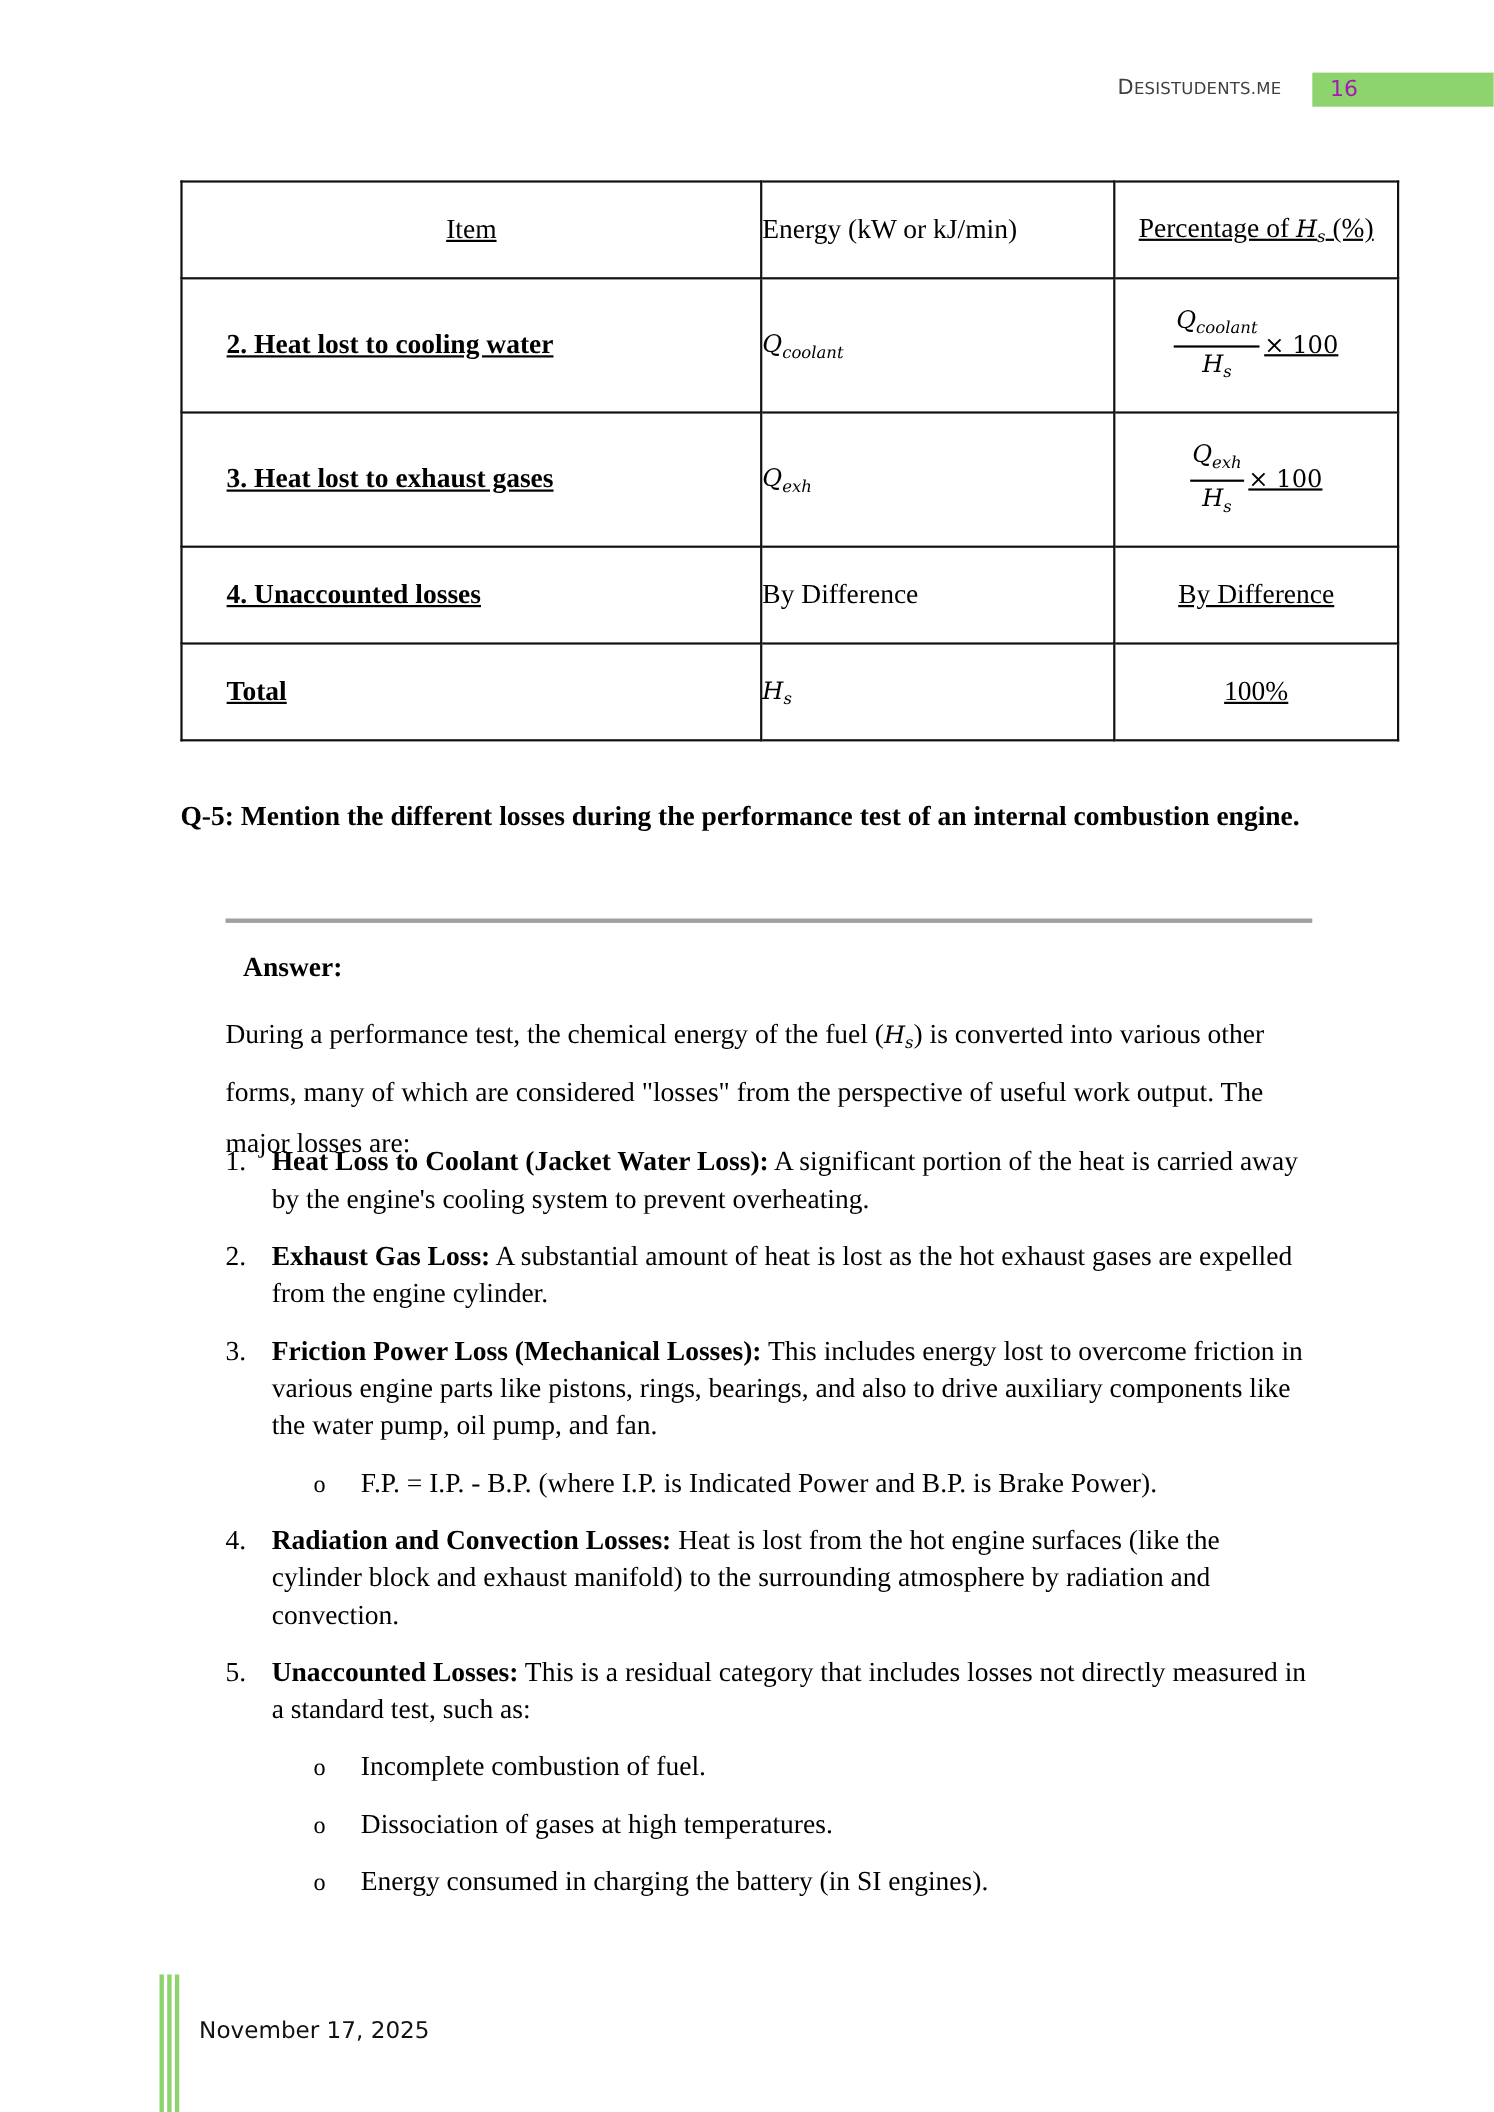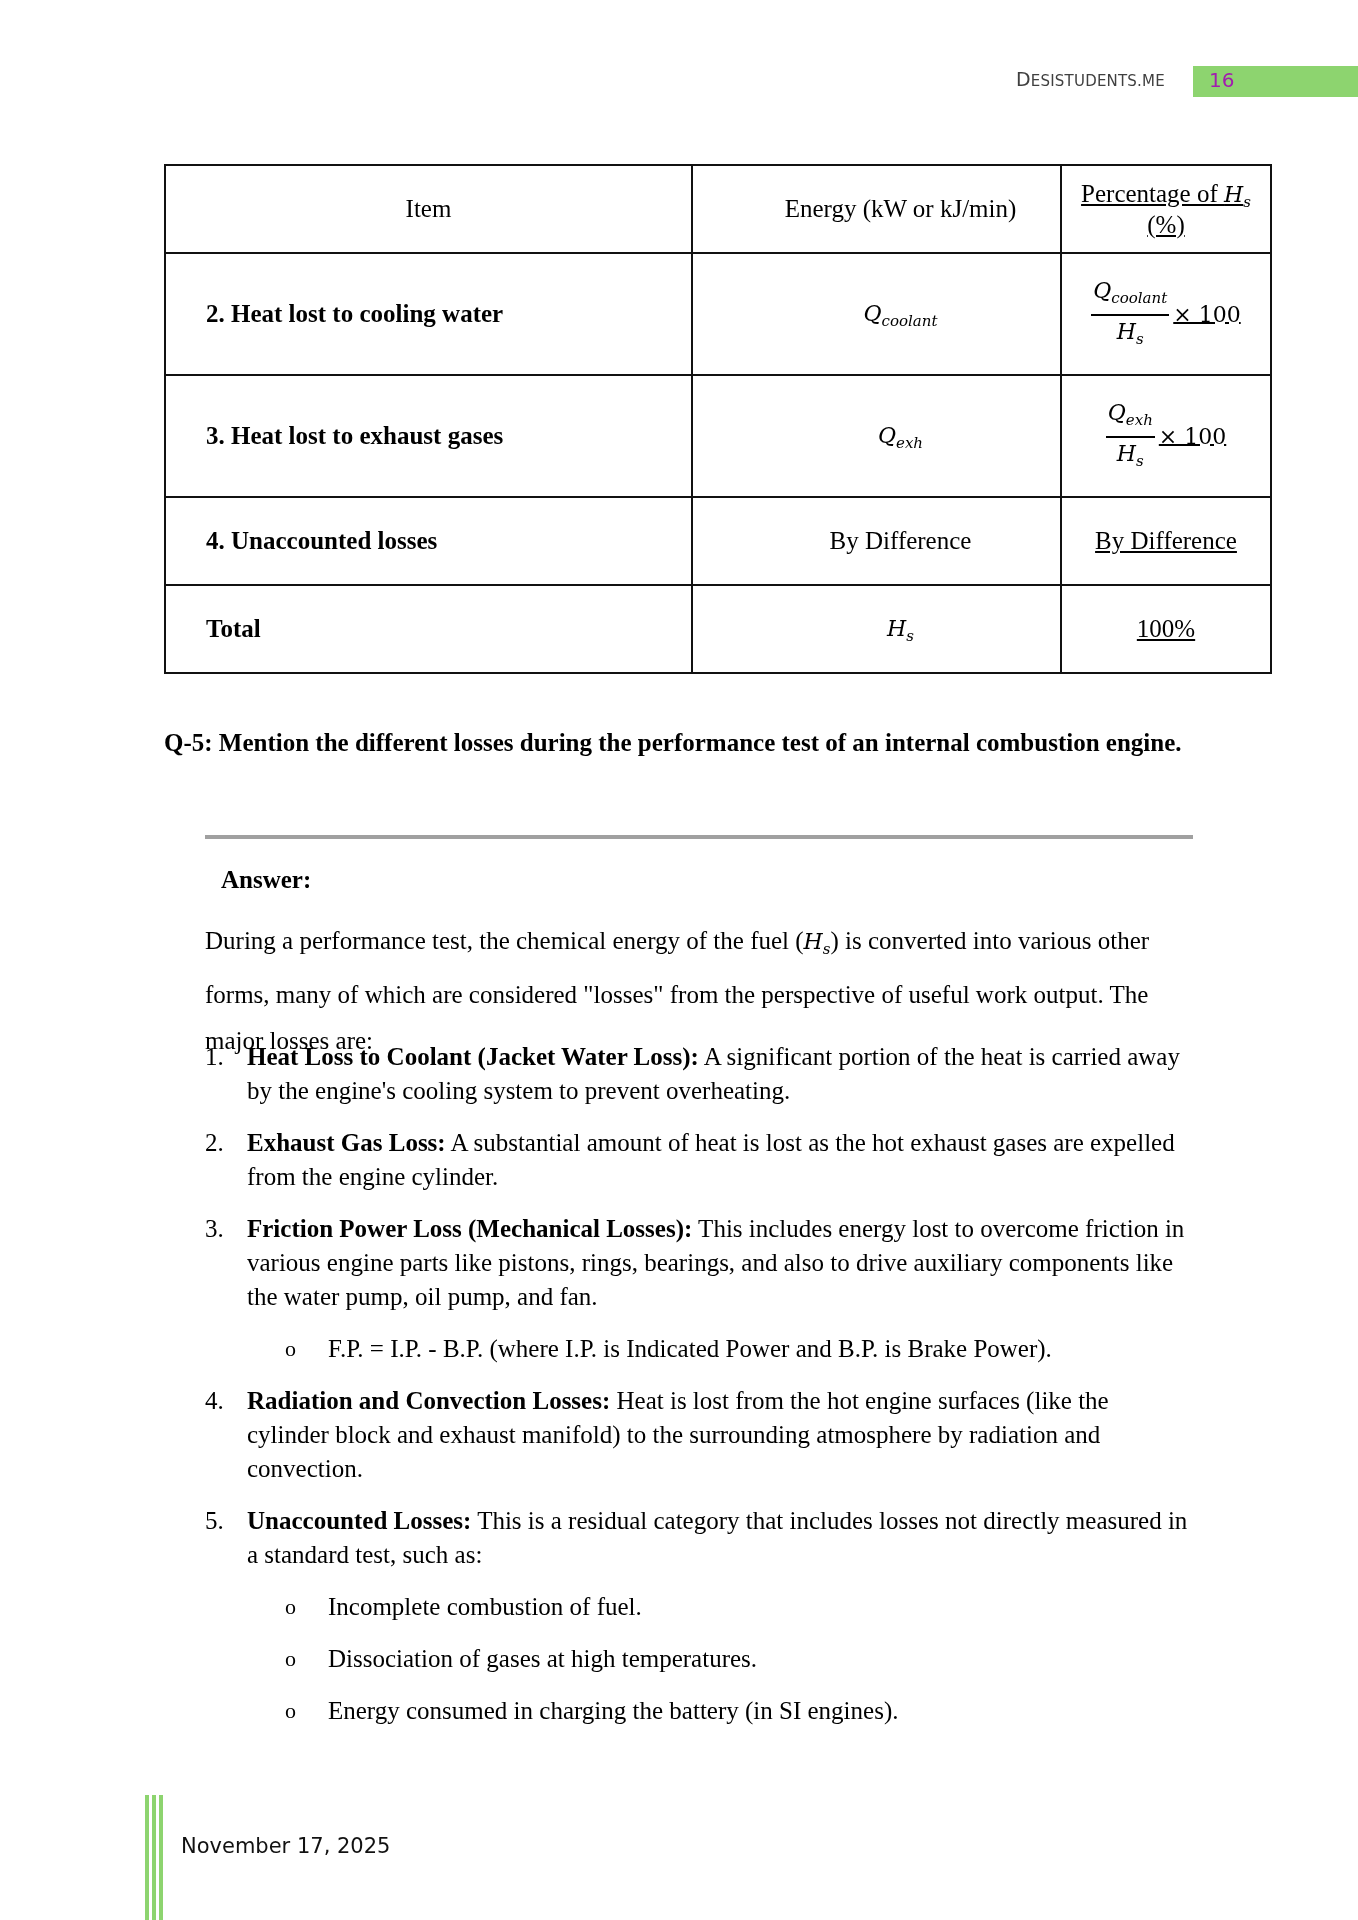--- a/index.html
+++ b/index.html
@@ -10,22 +10,22 @@
   .hdr-site { position:absolute; left:1016px; top:68px; font-family:"DejaVu Sans", sans-serif;
               font-size:19px; color:#404040; letter-spacing:0.2px; }
   .hdr-site .sc { font-size:15px; }
   .hdr-bar { position:absolute; left:1193px; top:66px; width:165px; height:31px; background:#8dd46f; }
   .hdr-num { position:absolute; left:1209px; top:68px; font-family:"DejaVu Sans", sans-serif;
              font-size:20px; color:#a21caf;text-align:center; }
 
   
   table.bal { position:absolute; left:164px; top:164px; border-collapse:collapse; width:1108px; }
   table.bal td { border:2px solid #111; font-size:25px; padding:0; vertical-align:middle; }
-  table.bal td.c1 { width:485px; padding-left:40px; text-align:left; }
-  table.bal td.c2 { width:319px; text-align:center;padding-left:48px; }
+  table.bal td.c1 { width:485px; padding-left:40px; text-align:left;text-decoration:underline; }
+  table.bal td.c2 { width:319px; text-align:left; }
   table.bal td.c3 { text-align:center;text-decoration:underline; }
   tr.r-head td { height:86px; }
   tr.r-head td.c1 { text-align:center; padding-left:0; }
   tr.r-tall td { height:120px; }
   tr.r-mid td { height:86px; }
   .b { font-weight:bold; }
   .mi { font-family:"DejaVu Serif", serif; font-style:italic; font-size:22px; }
   .sub { font-size:15px; vertical-align:-5px; font-style:italic; font-family:"DejaVu Serif", serif; }
   .frac { display:inline-flex; flex-direction:column; align-items:center; vertical-align:middle; }
   .frac .num { border-bottom:2px solid #000; padding:0 2px 2px 2px; line-height:28px; }

